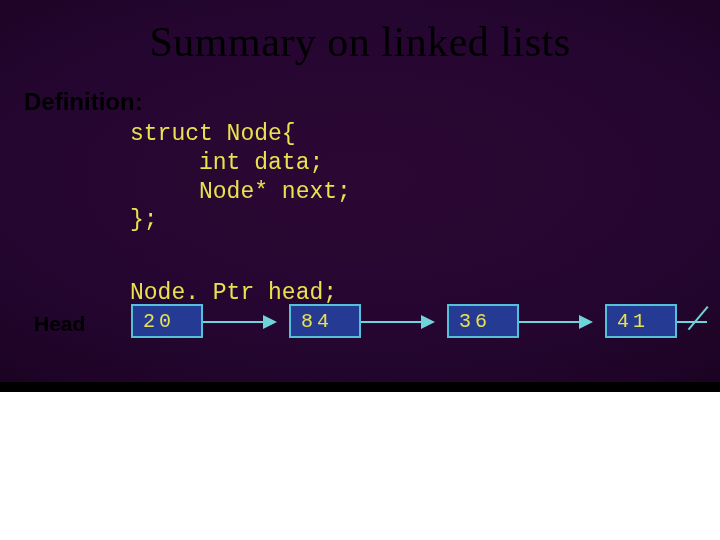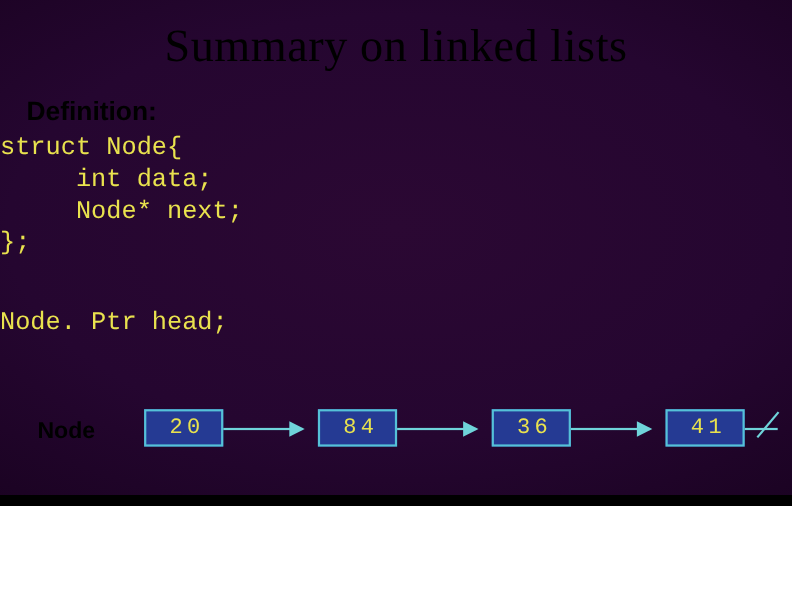--- a/index.html
+++ b/index.html
@@ -5,21 +5,21 @@
   html, body {
     margin: 0;
     padding: 0;
     width: 720px;
     height: 540px;
     overflow: hidden;
     font-family: Arial, Helvetica, sans-serif;
   }
   .slide {
     width: 720px;
-    height: 460px;
+    height: 392px;
     background: radial-gradient(ellipse 140% 120% at 50% 45%, #2b0833 0%, #250630 35%, #130018 75%, #000000 100%);
     position: relative;
     box-sizing: border-box;
   }
   .slide::before {
     content: "";
     position: absolute;
     left: 0; right: 0; bottom: 0;
     height: 10px;
     background: #000;
@@ -36,20 +36,21 @@
     font-family: Arial, Helvetica, sans-serif;
     font-weight: bold;
     font-size: 24px;
     color: #000;
     margin: 22px 0 4px 24px;
   }
   .code-block {
     font-family: "Courier New", Courier, monospace;
     font-size: 23px;
     color: #e9e24e;
+    margin-left: 130px;
     line-height: 1.25;
     white-space: pre;
   }
   .code-spacer {
     height: 22px;
   }
   .diagram {
     position: absolute;
     left: 0;
     right: 0;
@@ -68,21 +69,21 @@
   .node {
     position: absolute;
     top: 0;
     width: 72px;
     height: 34px;
     background: #253a93;
     border: 2px solid #55c1d8;
     box-sizing: border-box;
     display: flex;
     align-items: center;
-    padding-left: 21px;
+    padding-left: 10px;
     font-family: "Courier New", Courier, monospace;
     font-size: 20px;
     color: #e9e24e;
     letter-spacing: 4px;
   }
   .arrow {
     position: absolute;
     top: 17px;
     height: 2px;
     background: #6fd4da;
@@ -125,21 +126,21 @@
 <span>};</span></div>
 
   <div class="code-spacer"></div>
 
 
   <div class="code-spacer"></div>
 
   <div class="code-block"><span>Node. Ptr head;</span></div>
 
   <div class="diagram">
-    <div class="head-label">Node</div>
+    <div class="head-label">Head</div>
 
     <div class="node" style="left:131px">20</div>
     <div class="arrow" style="left:203px; width:72px"></div>
 
     <div class="node" style="left:289px">84</div>
     <div class="arrow" style="left:361px; width:72px"></div>
 
     <div class="node" style="left:447px">36</div>
     <div class="arrow" style="left:519px; width:72px"></div>
 

